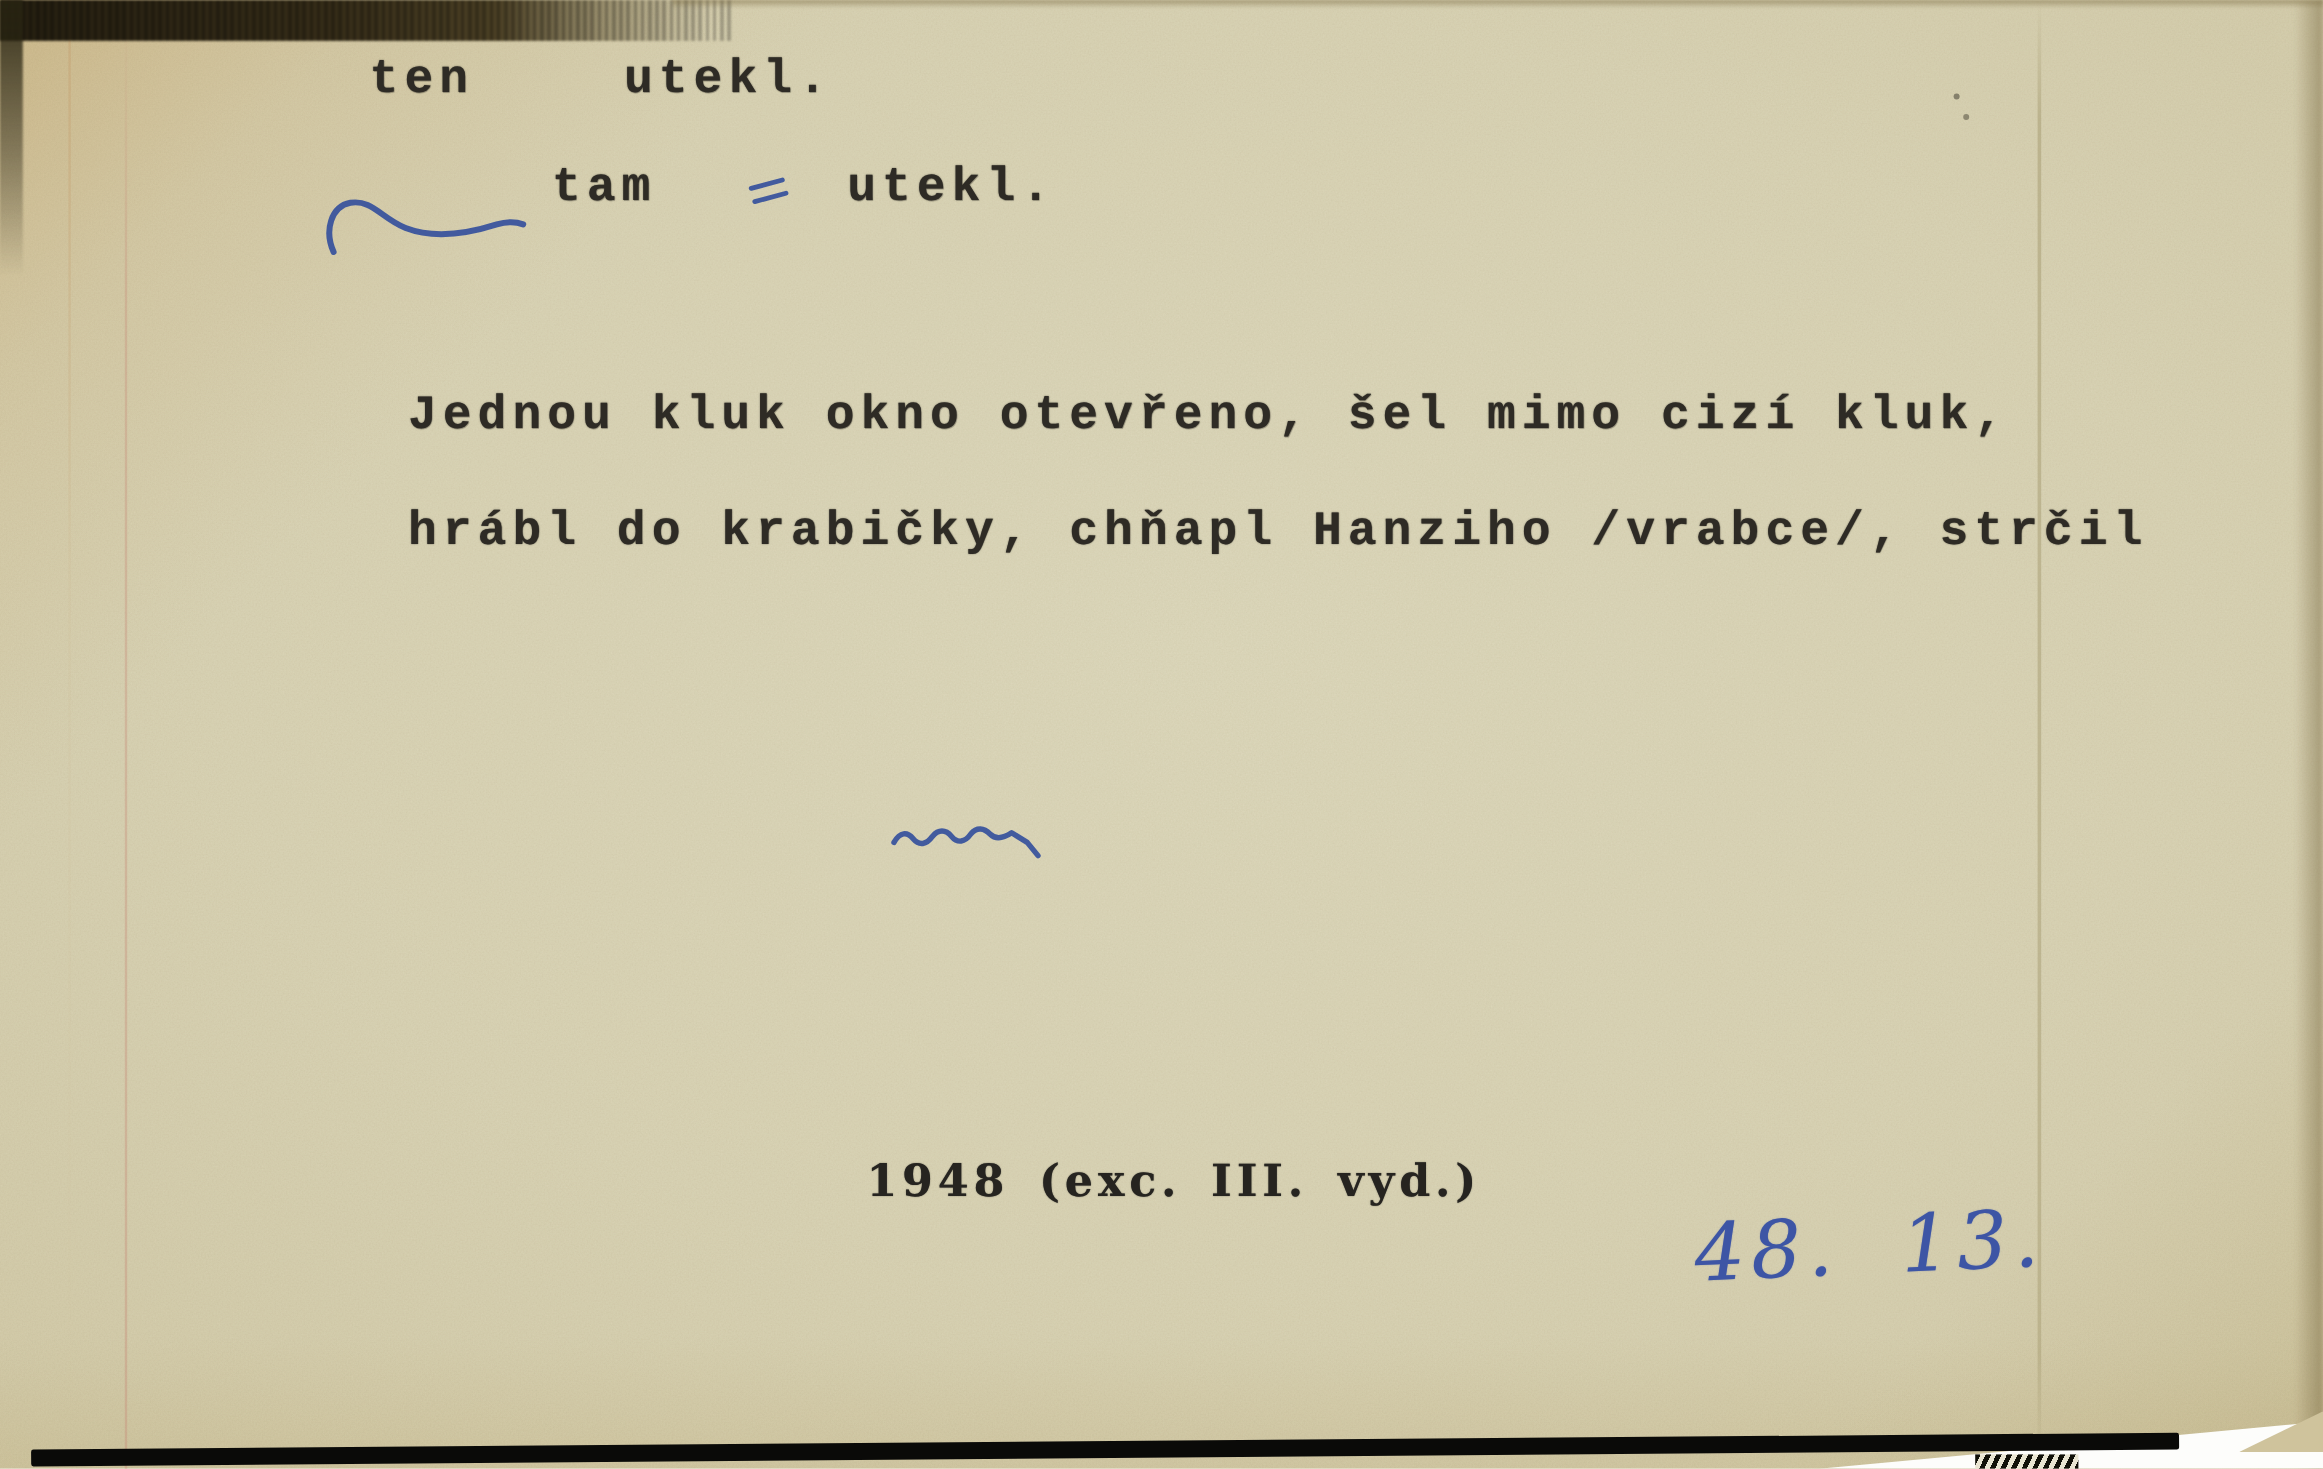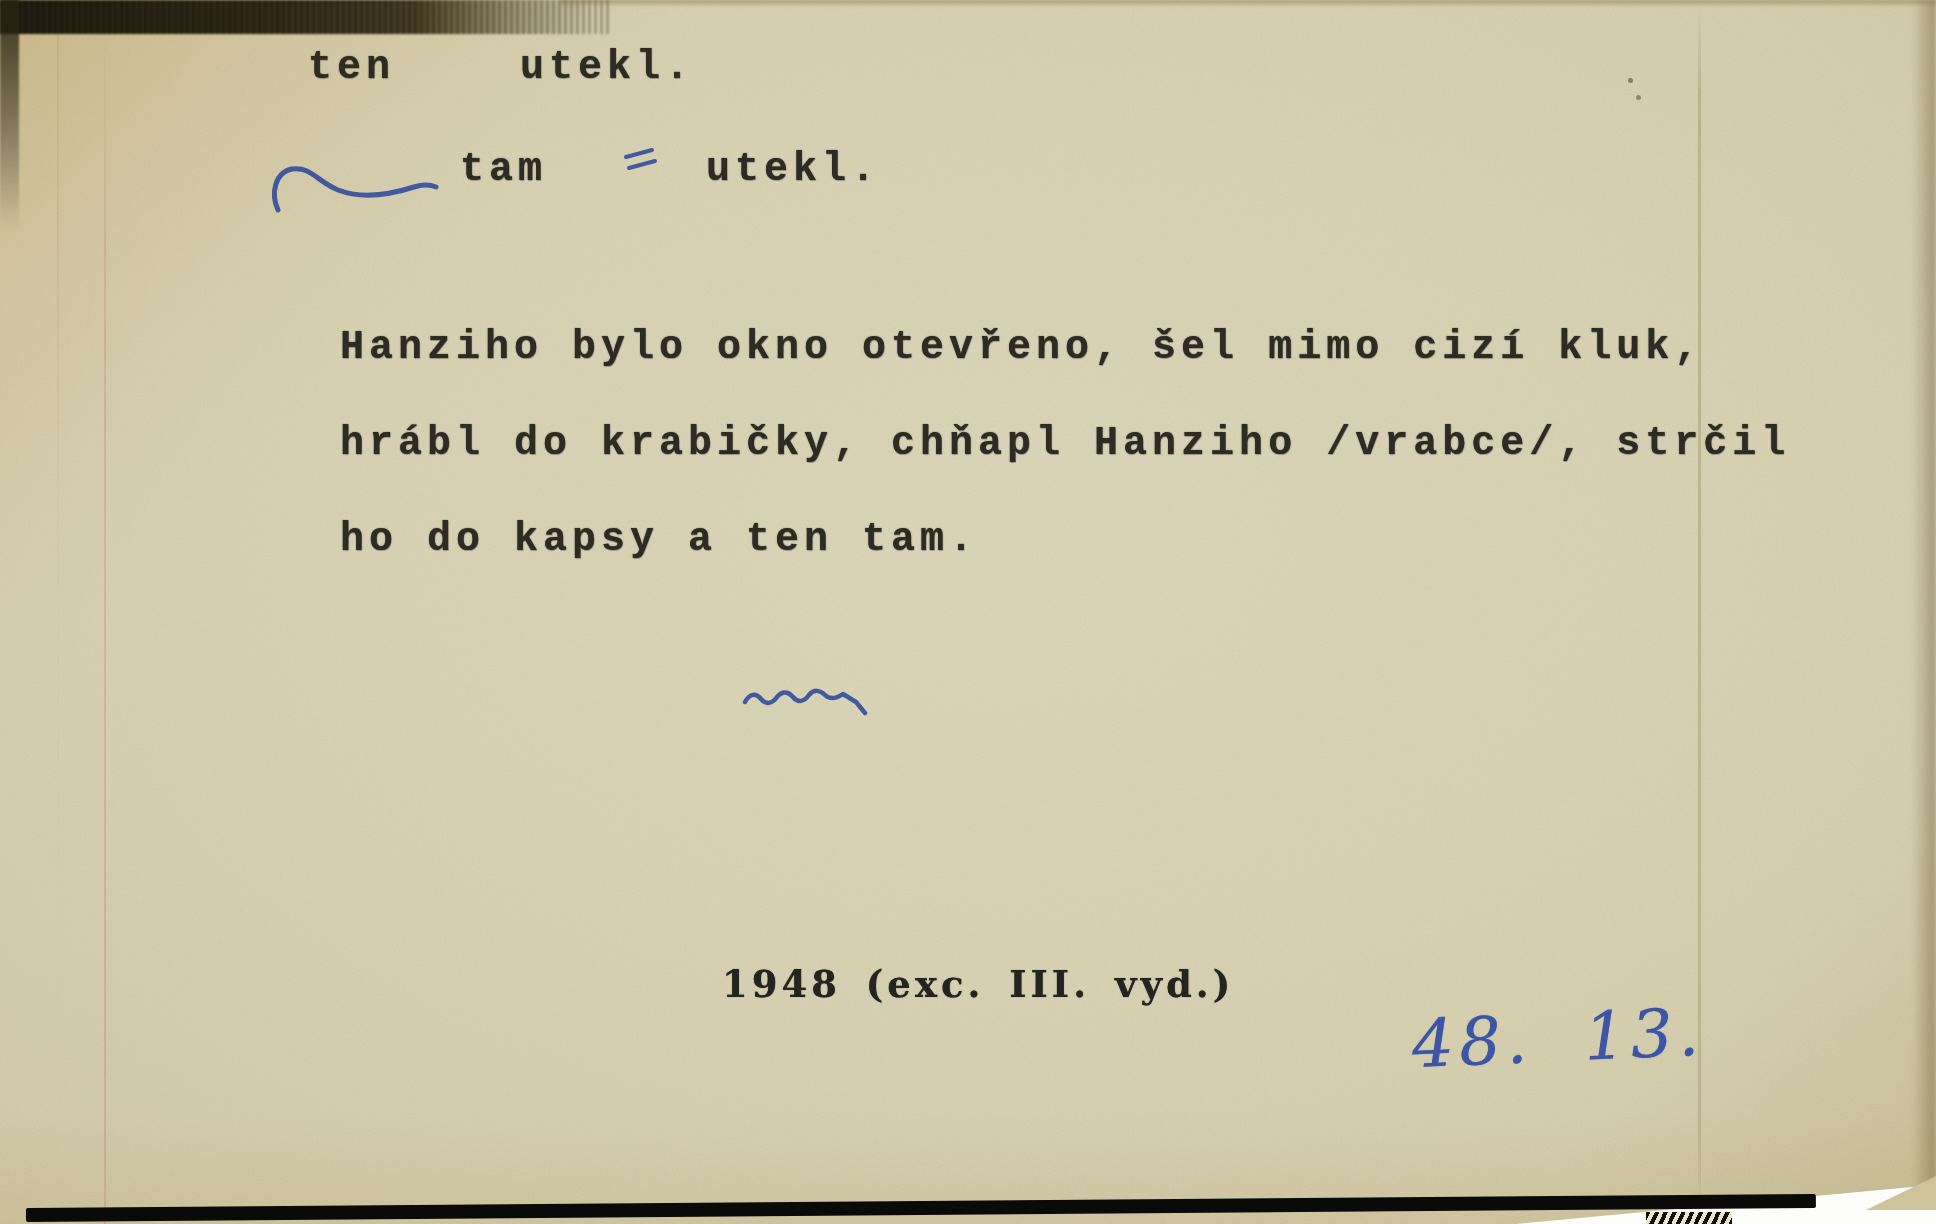--- a/index.html
+++ b/index.html
@@ -54,21 +54,21 @@
   .speck-pair{position:absolute;left:1628px;top:78px;width:5px;height:5px;border-radius:50%;
     background:rgba(70,66,52,0.55);box-shadow:8px 17px 0 0 rgba(70,66,52,0.5);}
   
   .tw{
     position:absolute;color:#2e2b25;font-weight:700;font-size:40px;line-height:44px;
     letter-spacing:5px;white-space:nowrap;
     text-shadow:0 0 1.3px rgba(46,43,36,0.75), 0.5px 0.5px 0 rgba(46,43,36,0.25);
   }
   .headword-row{left:308px;top:46px;text-align:right;}
   .headword-row .pos{position:absolute;left:212px;top:0;}
-  .sense-row{left:460px;top:148px;}
+  .sense-row{left:460px;top:136px;}
   .sense-row .definition{position:absolute;left:246px;top:0;}
   .quote{left:340px;top:326px;}
   .quote .qline{height:96px;}
   
   .cite{
     position:absolute;color:#262420;font-family:"DejaVu Serif","Liberation Serif",serif;
     font-weight:700;white-space:nowrap;letter-spacing:4px;
     text-shadow:0 0 1px rgba(38,36,32,0.8);
   }
   .cite-year{left:722px;top:962px;font-size:37px;word-spacing:8px;}
@@ -111,23 +111,22 @@
   <div class="tw sense-row">
     <span>tam</span>
     <span class="definition">utekl.</span>
   </div>
   <svg class="pen" style="left:622px;top:146px;" width="40" height="30" viewBox="0 0 40 30">
     <path d="M4,11 L30,4" fill="none" stroke="#35509c" stroke-width="4" stroke-linecap="round" opacity="0.92"></path>
     <path d="M7,22 L33,15" fill="none" stroke="#35509c" stroke-width="4" stroke-linecap="round" opacity="0.92"></path>
   </svg>
 
   <div class="tw quote">
-    <div class="qline">Hanziho bylo okno otevřeno, šel mimo cizí kluk,</div>
+    <div class="qline">Jednou kluk okno otevřeno, šel mimo cizí kluk,</div>
     <div class="qline">hrábl do krabičky, chňapl Hanziho /vrabce/, strčil</div>
-    <div class="qline">ho do kapsy a ten tam.</div>
   </div>
 
   <svg class="pen" style="left:742px;top:686px;" width="150" height="34" viewBox="0 0 150 34">
     <path d="M3,16 c5,-9 11,-9 16,-3 c5,6 11,5 16,-2 c5,-6 11,-6 16,0 c5,6 11,5 16,-2 c5,-6 11,-5 16,0 c5,5 12,3 18,-1 l13,8 l9,11" fill="none" stroke="#35509c" stroke-width="4.5" stroke-linecap="round" stroke-linejoin="round" opacity="0.92"></path>
   </svg>
 
   <div class="cite cite-year">1948 (exc. III. vyd.)</div>
   <div class="handwritten">48. 13.</div>
 
   <div class="edge-top"></div>

